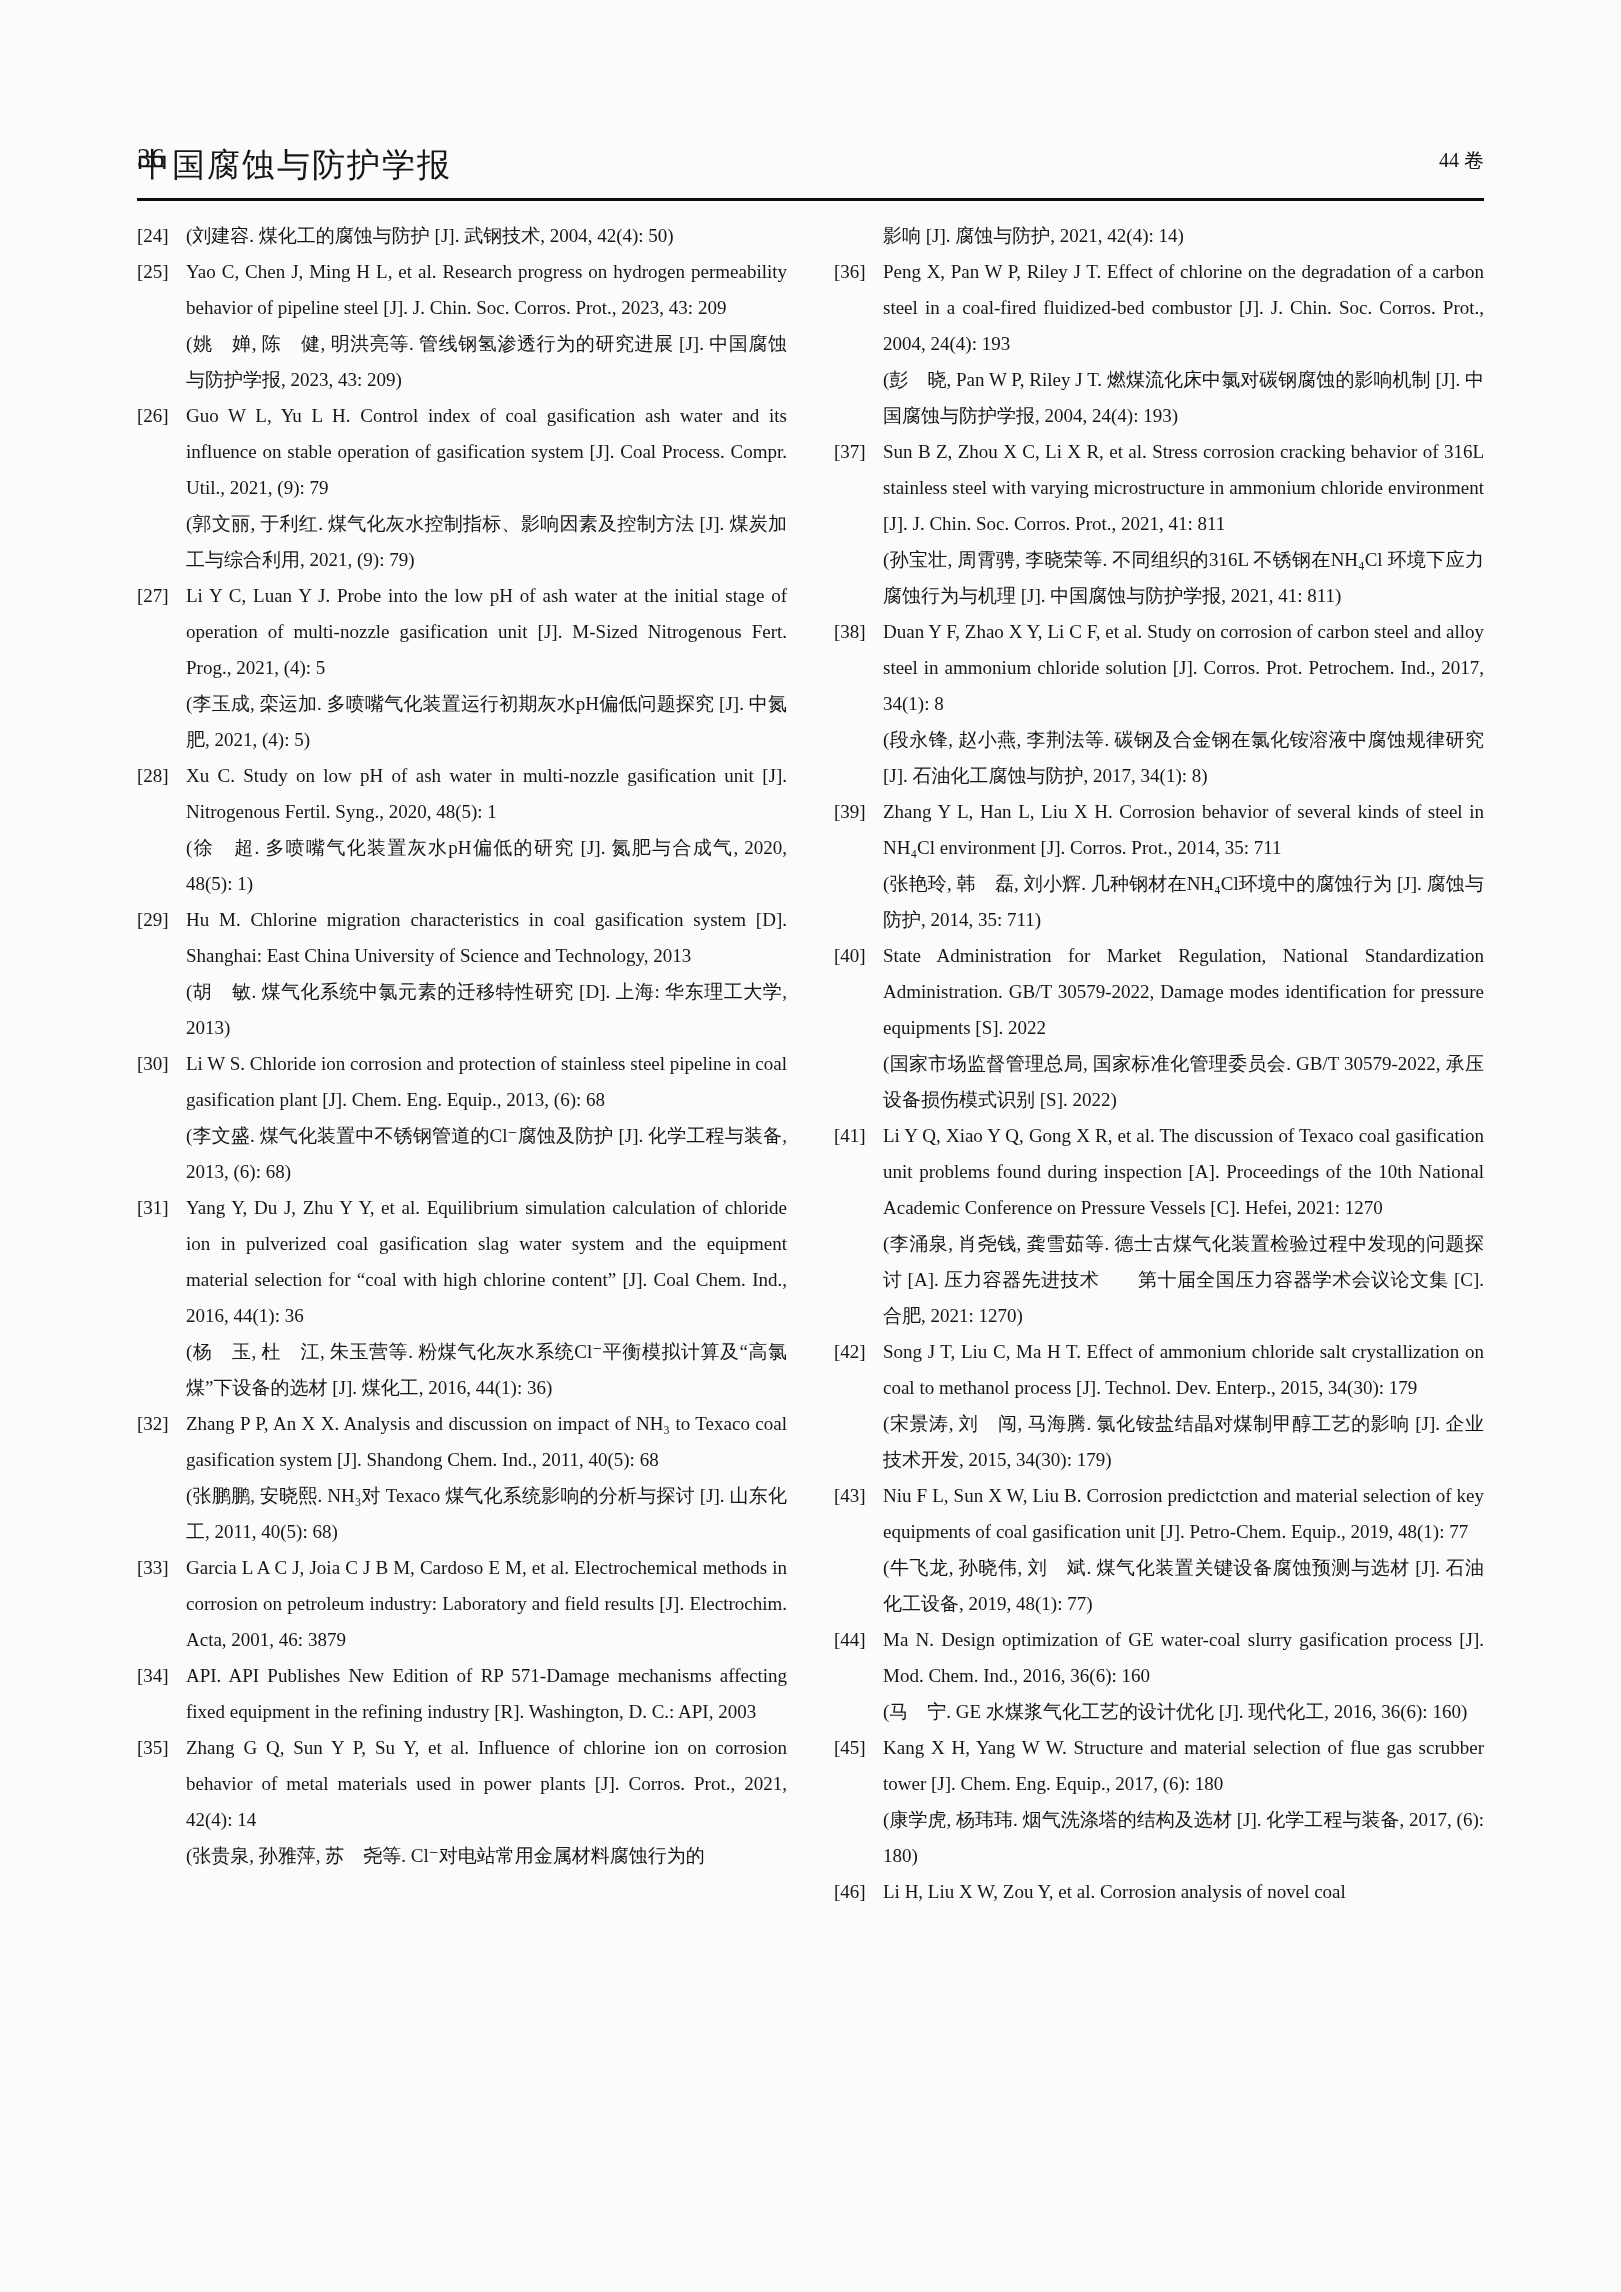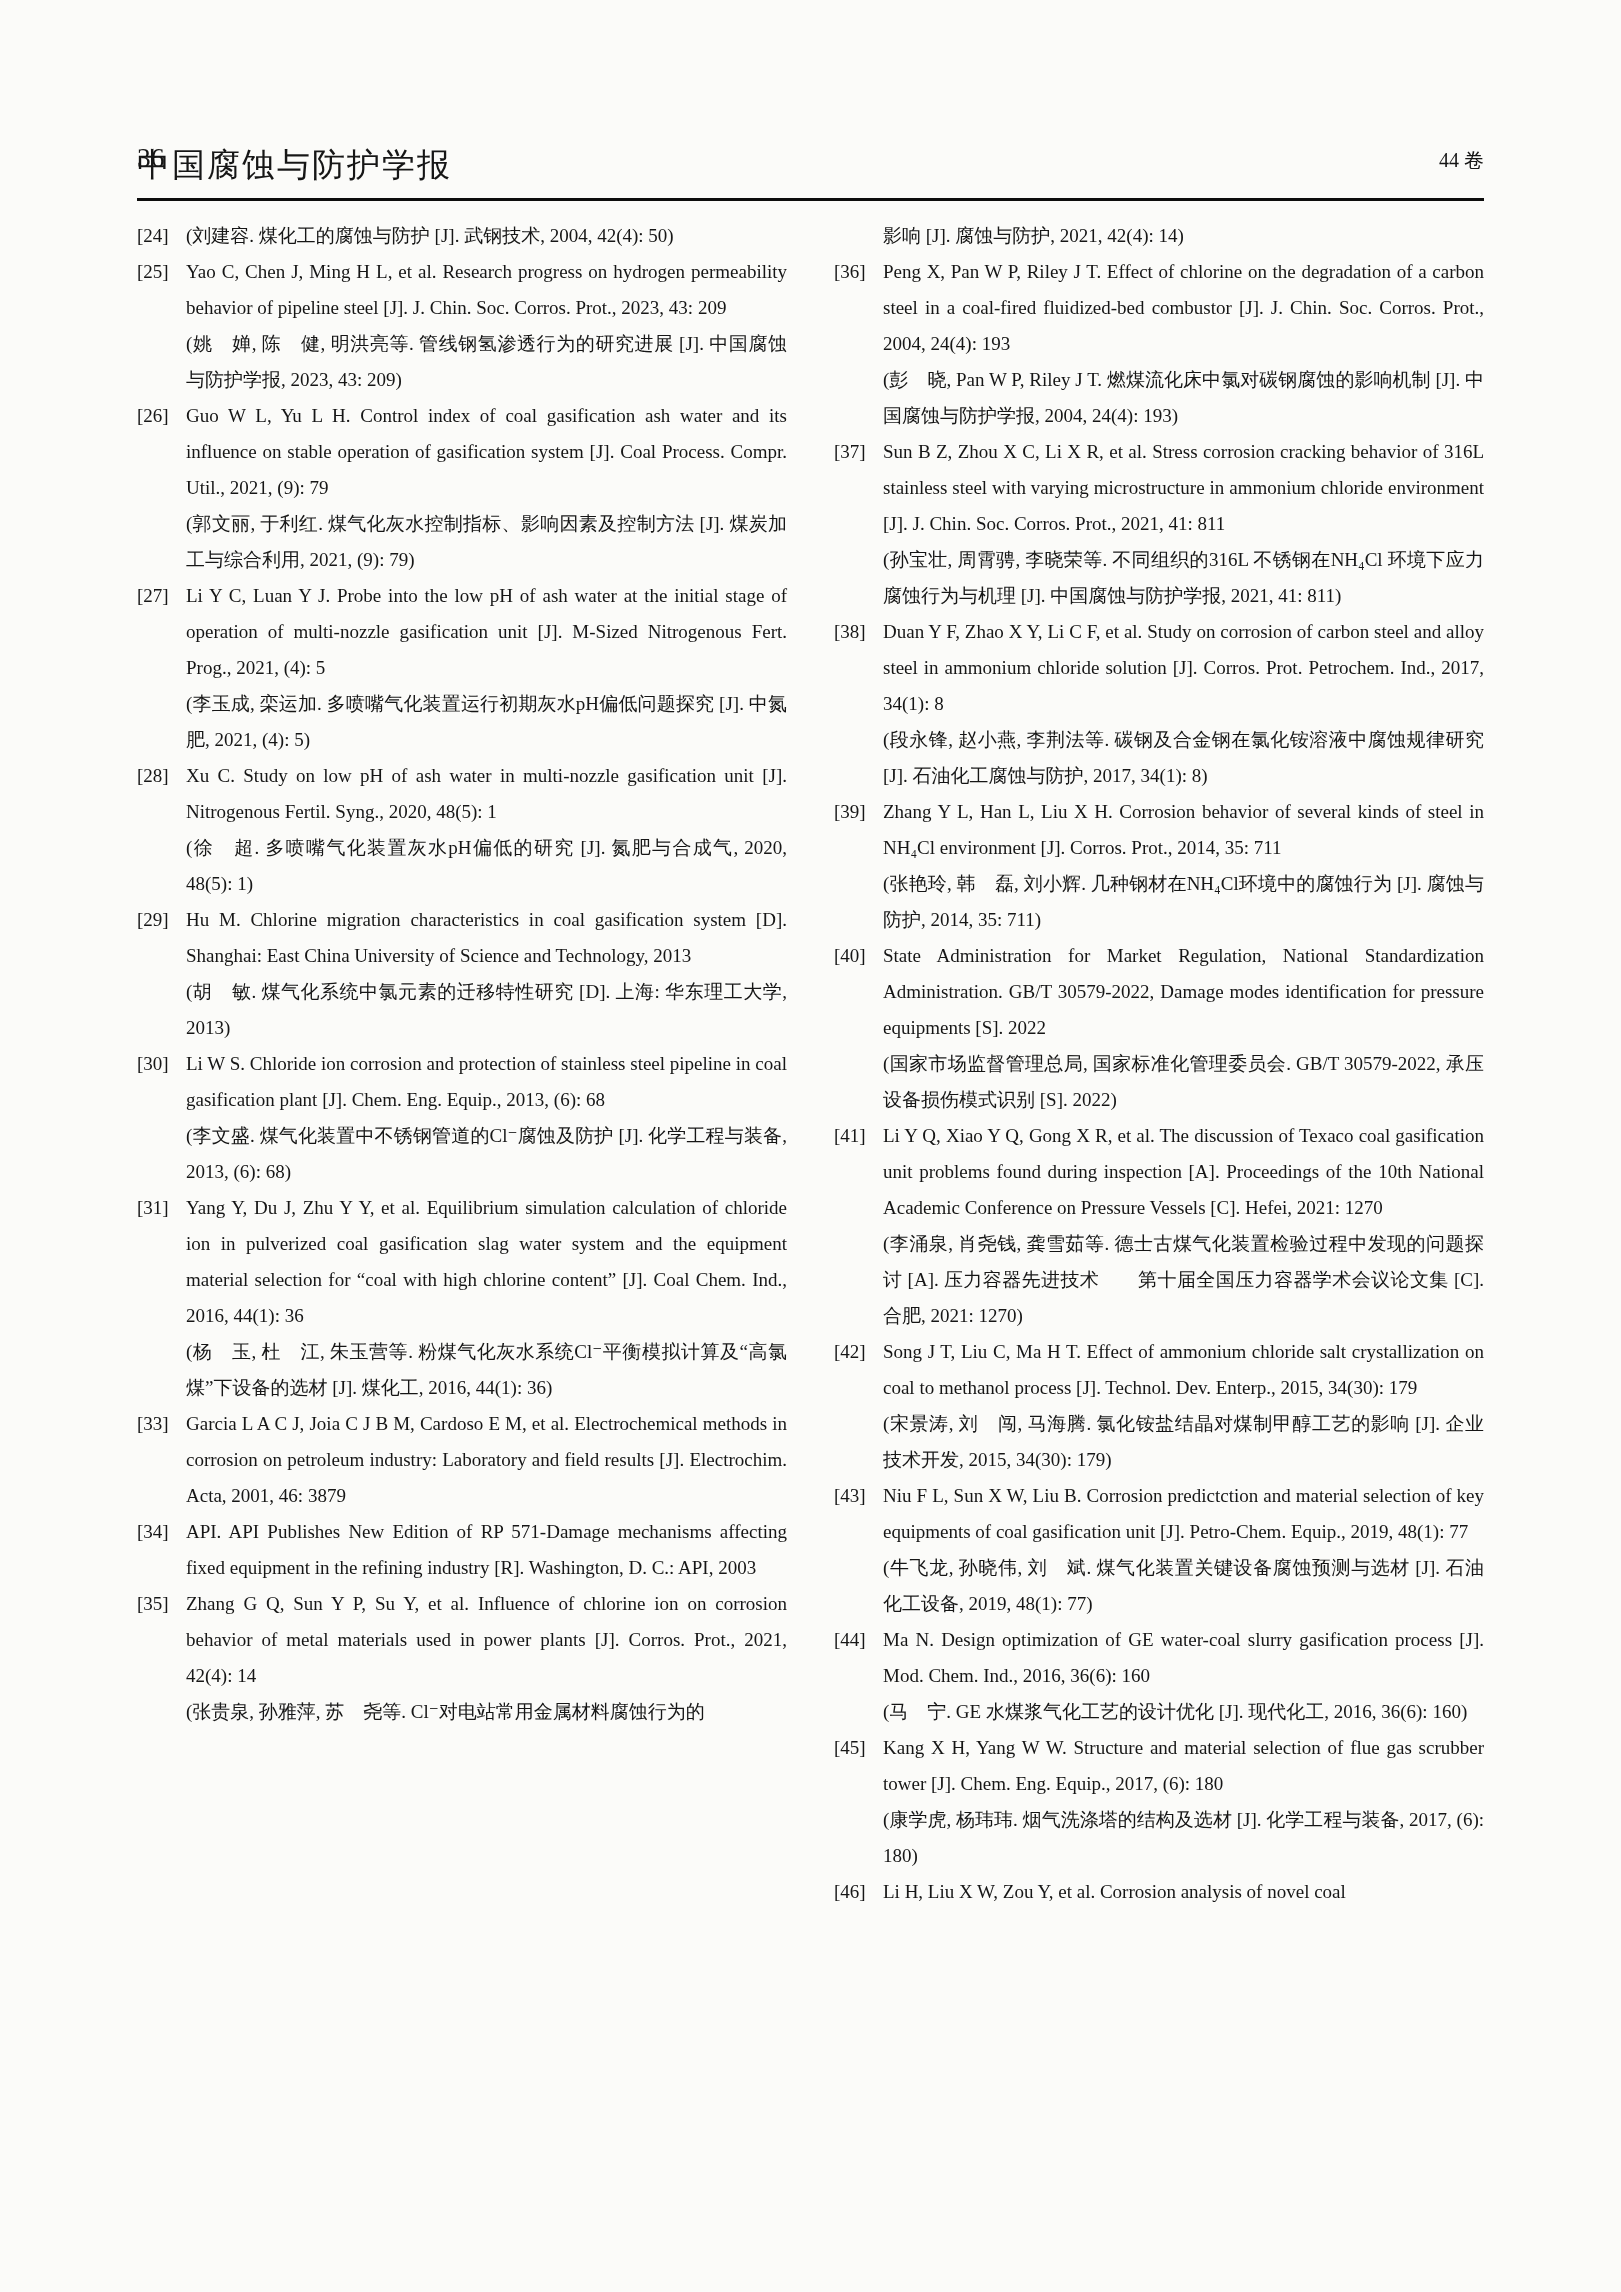--- a/index.html
+++ b/index.html
@@ -93,20 +93,25 @@
           <span class="ref-label">[30]</span>
           <div class="ref-en">Li W S. Chloride ion corrosion and protection of stainless steel pipeline in coal gasification plant [J]. Chem. Eng. Equip., 2013, (6): 68</div>
           <div class="ref-zh">(李文盛. 煤气化装置中不锈钢管道的Cl⁻腐蚀及防护 [J]. 化学工程与装备, 2013, (6): 68)</div>
         </div>
         <div class="ref">
           <span class="ref-label">[31]</span>
           <div class="ref-en">Yang Y, Du J, Zhu Y Y, et al. Equilibrium simulation calculation of chloride ion in pulverized coal gasification slag water system and the equipment material selection for “coal with high chlorine content” [J]. Coal Chem. Ind., 2016, 44(1): 36</div>
           <div class="ref-zh">(杨　玉, 杜　江, 朱玉营等. 粉煤气化灰水系统Cl⁻平衡模拟计算及“高氯煤”下设备的选材 [J]. 煤化工, 2016, 44(1): 36)</div>
         </div>
         <div class="ref">
+          <span class="ref-label">[32]</span>
+          <div class="ref-en">Zhang P P, An X X. Analysis and discussion on impact of NH₃ to Texaco coal gasification system [J]. Shandong Chem. Ind., 2011, 40(5): 68</div>
+          <div class="ref-zh">(张鹏鹏, 安晓熙. NH₃对 Texaco 煤气化系统影响的分析与探讨 [J]. 山东化工, 2011, 40(5): 68)</div>
+        </div>
+        <div class="ref">
           <span class="ref-label">[33]</span>
           <div class="ref-en">Garcia L A C J, Joia C J B M, Cardoso E M, et al. Electrochemical methods in corrosion on petroleum industry: Laboratory and field results [J]. Electrochim. Acta, 2001, 46: 3879</div>
         </div>
         <div class="ref">
           <span class="ref-label">[34]</span>
           <div class="ref-en">API. API Publishes New Edition of RP 571-Damage mechanisms affecting fixed equipment in the refining industry [R]. Washington, D. C.: API, 2003</div>
         </div>
         <div class="ref">
           <span class="ref-label">[35]</span>
           <div class="ref-en">Zhang G Q, Sun Y P, Su Y, et al. Influence of chlorine ion on corrosion behavior of metal materials used in power plants [J]. Corros. Prot., 2021, 42(4): 14</div>

